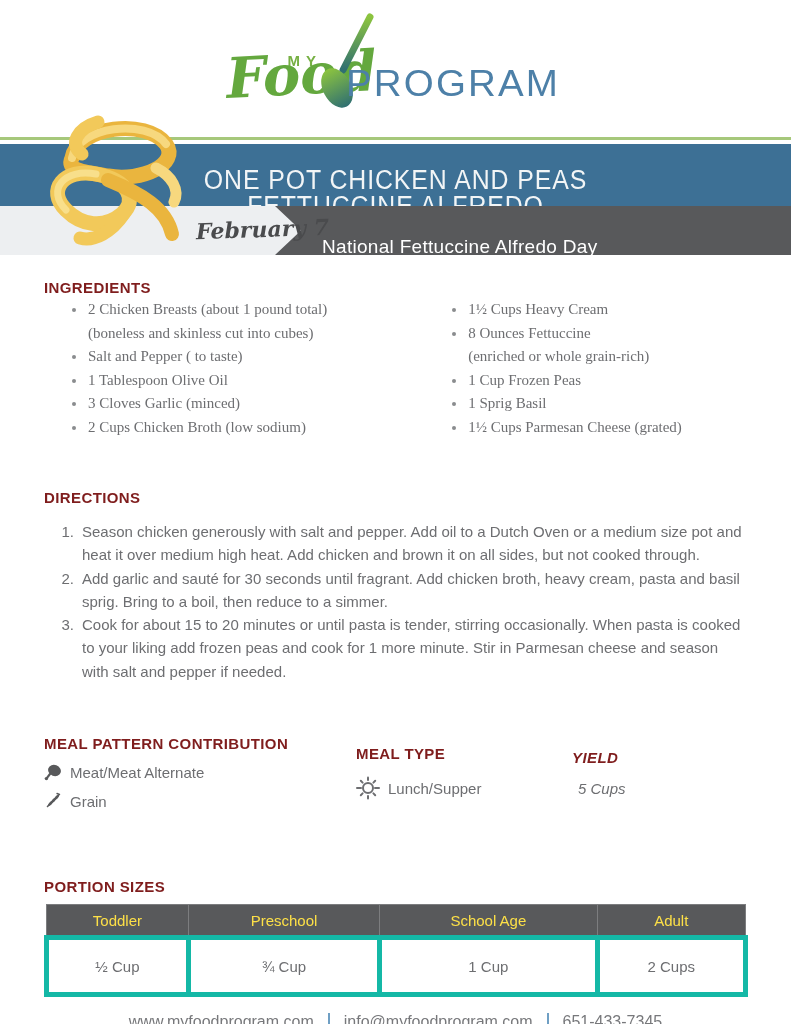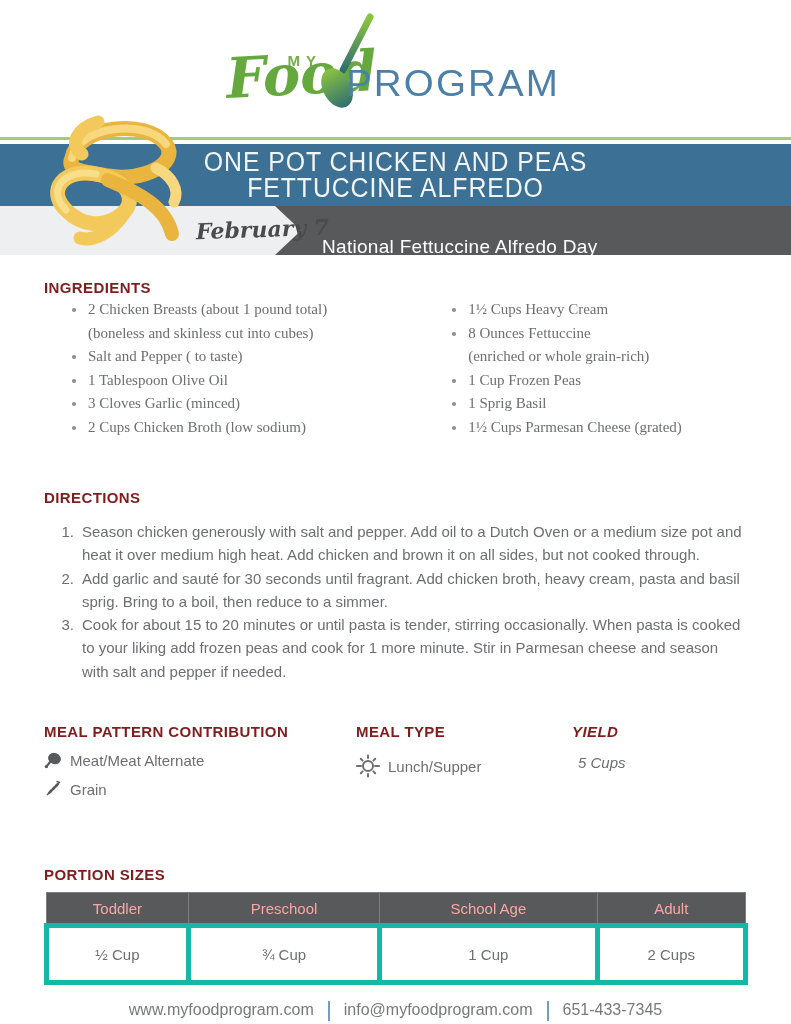--- a/index.html
+++ b/index.html
@@ -14,21 +14,21 @@
                 font-style:italic; font-weight:bold; font-size:56px; color:#64a83e;
                 transform:rotate(-3deg); line-height:1; }
   .logo .program { position:absolute; left:120px; top:54px; font-size:36px; color:#4d80a8;
                    letter-spacing:2px; transform:scaleX(1.07); transform-origin:left;
                    line-height:1; font-weight:normal; }
   .spoon { position:absolute; left:86px; top:0; }
 
   
   .green-rule { height:3px; background:#a6c87b; margin-top:13px; }
   .banner-blue { margin-top:4px; height:62px; background:#3d7095; text-align:center;
-                 padding-top:5px; }
+                 padding-top:23px; }
   .banner-blue .t { color:#f2f5f6; font-size:27px; letter-spacing:1px; line-height:26px;
                     transform:scaleX(0.92); transform-origin:center; }
   .ribbon { position:relative; height:49px; background:#edeff1; }
   .ribbon .dark { position:absolute; left:275px; top:0; right:0; bottom:0; background:#58595b;
                   clip-path:polygon(0 0,100% 0,100% 100%,0 100%,26px 50%); }
   .ribbon .date { position:absolute; left:196px; top:10px; font-family:"DejaVu Serif", serif;
                   font-style:italic; font-weight:bold; font-size:22px; color:#4a4b4d;
                   transform:rotate(-2deg); }
   .ribbon .event { position:absolute; left:322px; top:16px; line-height:49px; color:#ffffff;
                    font-size:19px; letter-spacing:0.3px; }
@@ -48,31 +48,31 @@
   ul.ing .blt { width:4px; height:4px; border-radius:50%; background:#8a8c8e;
                 margin:10px 12px 0 0; flex:none; }
 
   .dir-head { margin-top:50px; }
   ol.dir { list-style:none; margin-top:14px; }
   ol.dir li { display:flex; font-size:15px; line-height:23.3px; }
   ol.dir .num { width:30px; text-align:right; margin-right:8px; flex:none; }
   ol.dir .txt { flex:1; }
 
   
-  .meta { display:flex; margin-top:40px; }
+  .meta { display:flex; margin-top:52px;align-items:center; }
   .meta .c1 { width:312px; } .meta .c2 { width:216px; } .meta .c3 { flex:1;font-style:italic; }
   .meta-item { display:flex; align-items:center; margin-top:11px; font-size:15px; }
   .meta-item svg { margin-right:8px; flex:none; }
   .yield-val { margin-top:14px; font-size:15px; padding-left:6px; }
   .c2 .meta-item { margin-top:14px; }
 
   
   .portion-head { margin-top:68px; }
   table.portion { width:704px; margin-top:9px; border-collapse:collapse; }
-  table.portion th { background:#58595b; color:#fca5a5; font-weight:normal; font-size:15px;
+  table.portion th { background:#58595b; color:#fde047; font-weight:normal; font-size:15px;
                      height:33px; border:1px solid #7c7d7f; }
   table.portion td { height:57px; text-align:center; font-size:15px; color:#6d6e71;
                      border:5px solid #14b8a6; background:#fff; }
 
   
   .footer { margin-top:16px; text-align:center; font-size:16px; color:#77787b; }
   .footer .sep { display:inline-block; width:0; height:20px; border-left:2px solid #6f9fc4;
                  margin:0 14px; vertical-align:middle; }
 </style>
 </head>

